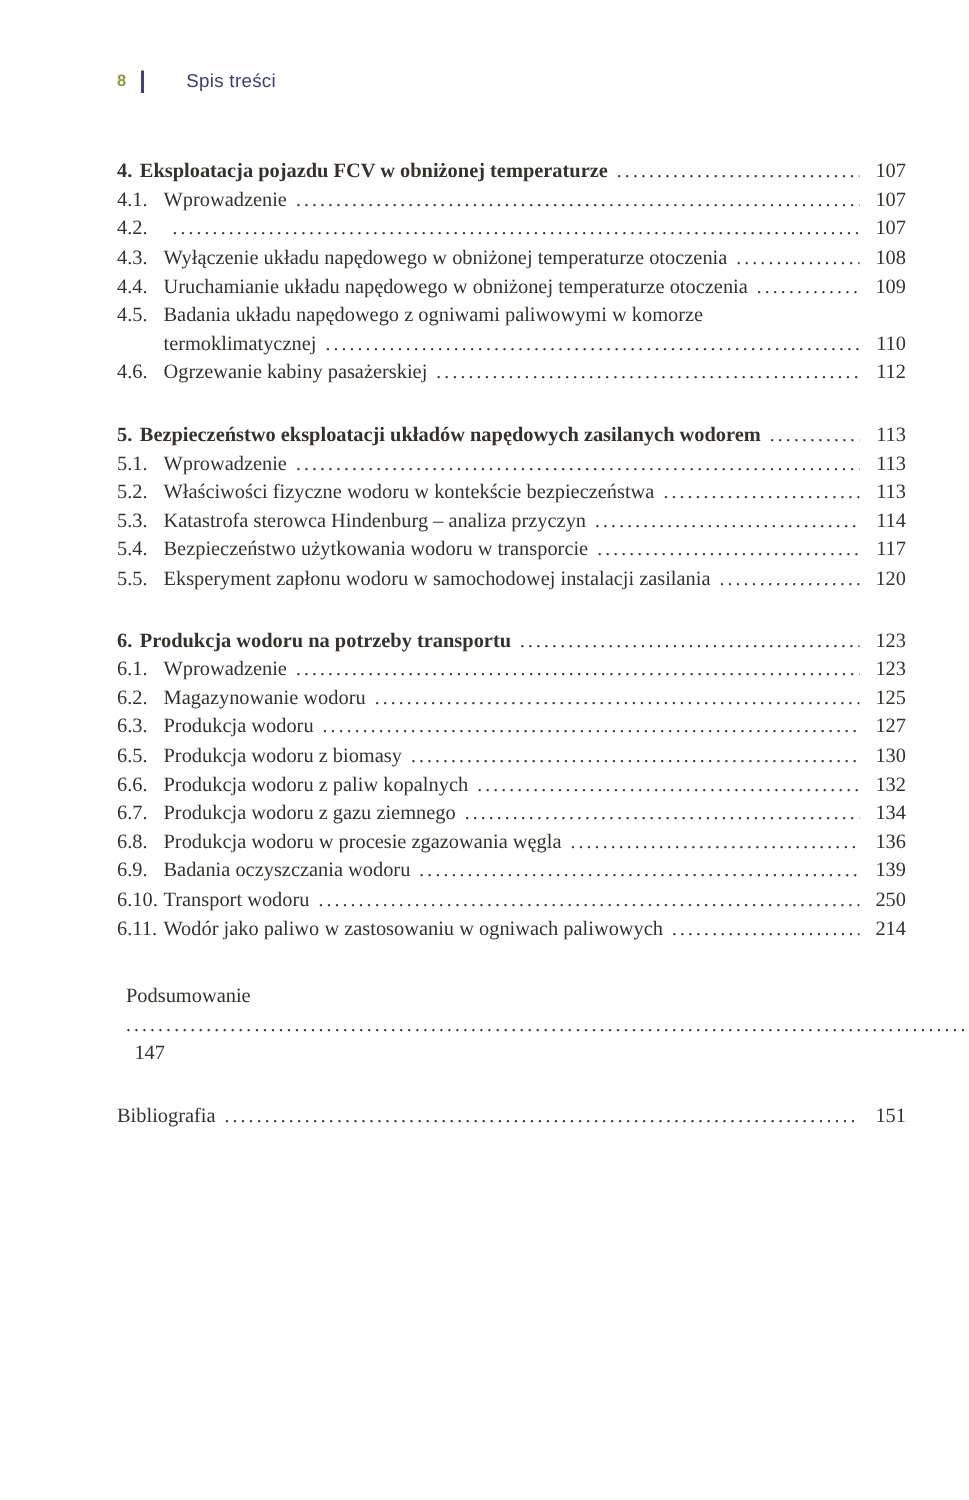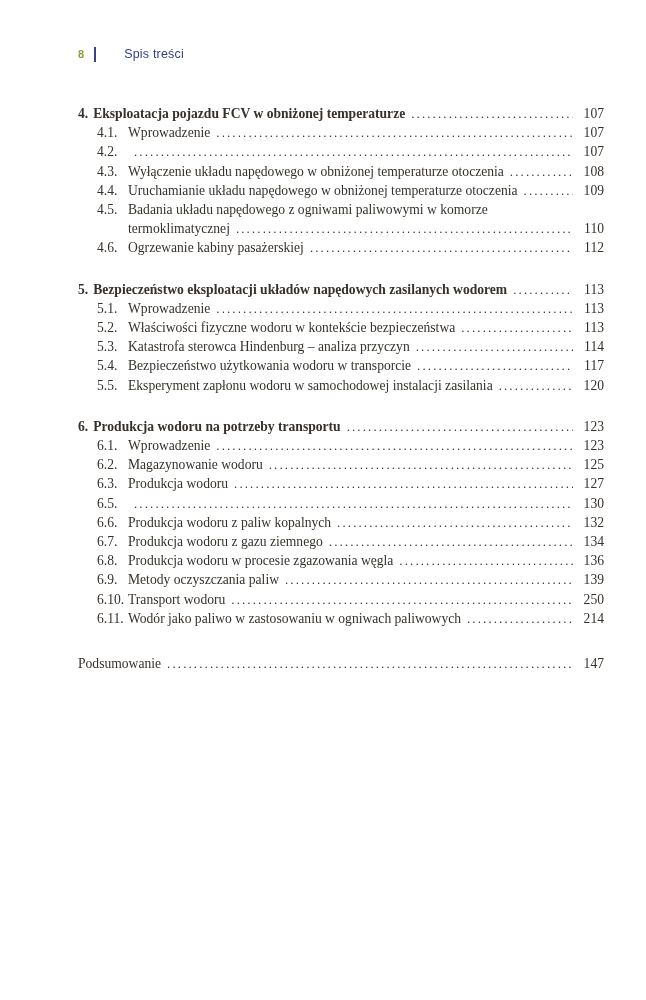--- a/index.html
+++ b/index.html
@@ -33,34 +33,34 @@
   
   .toc {
     position:absolute; top:104px; left:78px; right:42px;
     color:#36312b; font-size:13.6px;
   }
   .sec { margin-bottom:22px; }
   .row { display:flex; align-items:baseline; line-height:19.2px; }
   .row .num { flex:none; }
   .head { font-weight:700; }
   .head .num { margin-right:5px; }
-  .sub .num { margin-left:19px; width:31px; }
+  .sub .num { width:31px; }
   .ttl { flex:none; font-weight:inherit; }
   .leader {
     flex:1 1 auto; overflow:hidden; white-space:nowrap;
     margin:0 5px 0 6px; min-width:10px;
     font-weight:400;
   }
   .leader::after {
     content:"......................................................................................................................................................................";
     letter-spacing:2.1px; font-size:13px; color:#3c372f;
   }
   .pg { flex:none; min-width:26px; text-align:right; font-weight:400; }
   .standalone { margin-top:22px; }
-  .standalone.first { margin-top:26px; }
+  .standalone.first { margin-top:26px;flex-direction:column; }
 </style>
 </head>
 <body>
 
 <div class="page">
 
   <header class="page-header">
     <span class="hdr-pagenum">8</span>
     <span class="hdr-bar"></span>
     <span class="hdr-title">Spis treści</span>
@@ -175,20 +175,21 @@
         <span class="pg">125</span>
       </div>
       <div class="row sub">
         <span class="num">6.3.</span>
         <span class="ttl">Produkcja wodoru</span>
         <span class="leader"></span>
         <span class="pg">127</span>
       </div>
       <div class="row sub">
         <span class="num">6.5.</span>
+        <span class="ttl">Produkcja wodoru z biomasy</span>
         <span class="leader"></span>
         <span class="pg">130</span>
       </div>
       <div class="row sub">
         <span class="num">6.6.</span>
         <span class="ttl">Produkcja wodoru z paliw kopalnych</span>
         <span class="leader"></span>
         <span class="pg">132</span>
       </div>
       <div class="row sub">
@@ -198,21 +199,21 @@
         <span class="pg">134</span>
       </div>
       <div class="row sub">
         <span class="num">6.8.</span>
         <span class="ttl">Produkcja wodoru w procesie zgazowania węgla</span>
         <span class="leader"></span>
         <span class="pg">136</span>
       </div>
       <div class="row sub">
         <span class="num">6.9.</span>
-        <span class="ttl">Metody oczyszczania paliw</span>
+        <span class="ttl">Badania oczyszczania wodoru</span>
         <span class="leader"></span>
         <span class="pg">139</span>
       </div>
       <div class="row sub">
         <span class="num">6.10.</span>
         <span class="ttl">Transport wodoru</span>
         <span class="leader"></span>
         <span class="pg">250</span>
       </div>
       <div class="row sub">
@@ -221,15 +222,20 @@
         <span class="leader"></span>
         <span class="pg">214</span>
       </div>
     </section>
 
     <div class="row standalone first">
       <span class="ttl">Podsumowanie</span>
       <span class="leader"></span>
       <span class="pg">147</span>
     </div>
+    <div class="row standalone">
+      <span class="ttl">Bibliografia</span>
+      <span class="leader"></span>
+      <span class="pg">151</span>
+    </div>
 
   </main>
 </div>
 
 </body></html>

